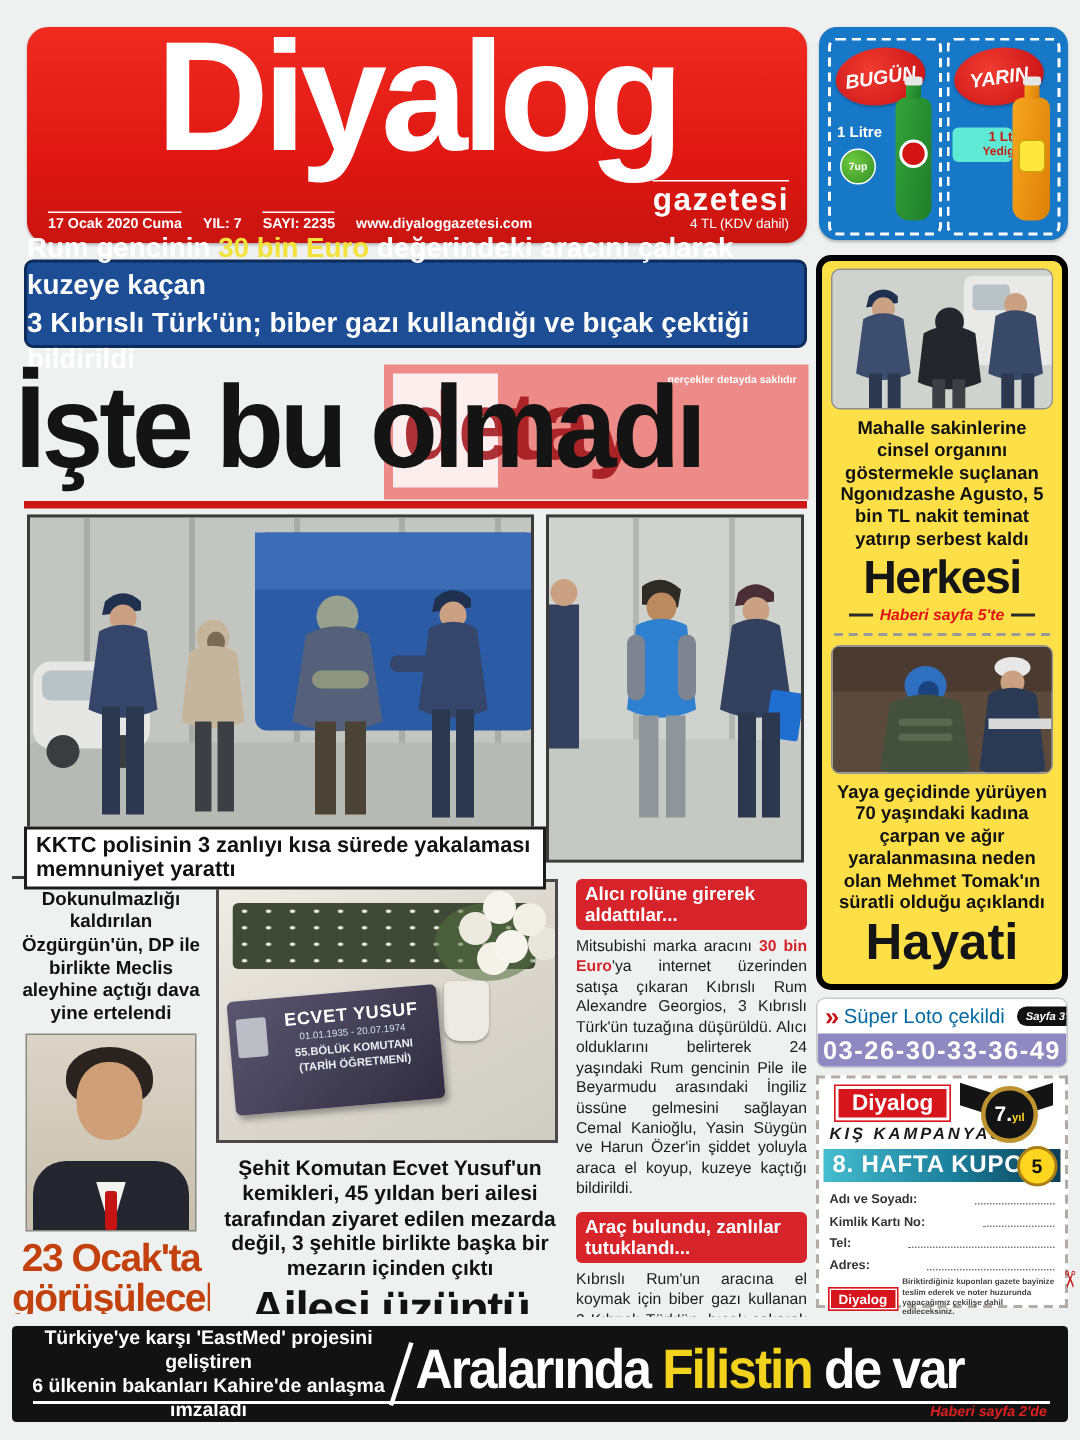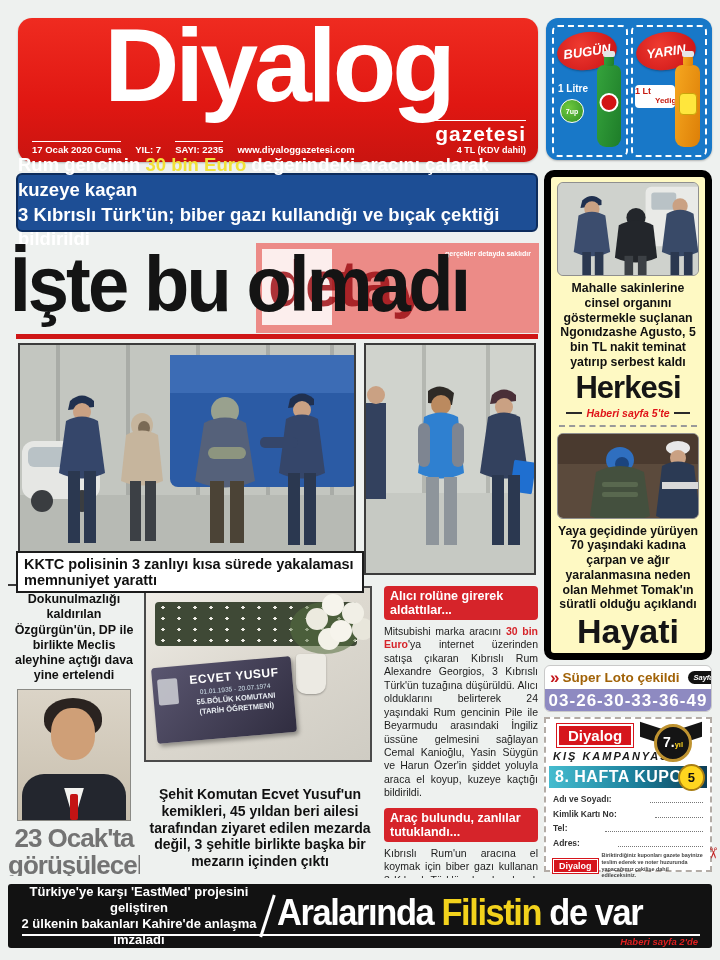--- a/index.html
+++ b/index.html
@@ -11,36 +11,36 @@
     background:linear-gradient(180deg,#ef2b20 0%,#e01712 60%,#c91410 100%);
     border-radius:14px;box-shadow:0 1px 2px rgba(0,0,0,.25);}
   .masthead .title{position:absolute;left:10px;top:-12px;width:500px;text-align:center;
     font-size:104px;font-weight:900;color:#fff;letter-spacing:-4px;}
   .mast-meta{position:absolute;left:14px;right:12px;bottom:7px;display:flex;align-items:flex-end;
     color:#fff;font-size:9.5px;font-weight:700;}
   .mast-meta .seg{border-top:1.5px solid #fff;padding-top:2px;margin-right:14px;white-space:nowrap;}
   .mast-meta .seg.noline{border-top:none;}
   .mast-right{margin-left:auto;text-align:right;}
   .gazetesi{font-size:21px;font-weight:900;letter-spacing:1px;border-top:1.5px solid #fff;line-height:1;padding-top:1px;}
-  .price{font-size:9px;font-weight:700;}
+  .price{font-size:9px;font-weight:400;}
 
   
   .promo{position:absolute;left:546px;top:18px;width:166px;height:142px;background:#1878c8;
     border-radius:12px;box-shadow:0 1px 2px rgba(0,0,0,.25);}
   .promo .panel{position:absolute;top:7px;width:72px;height:128px;border:2px dashed #fff;border-radius:6px;}
   .panel.today{left:6px;} .panel.tomorrow{left:85px;}
   .oval-badge{position:absolute;left:3px;top:5px;width:60px;height:38px;background:radial-gradient(circle at 40% 35%,#ef3b30,#c70f13);
     border-radius:50%;transform:rotate(-8deg);display:flex;align-items:center;justify-content:center;
     color:#fff;font-weight:900;font-style:italic;font-size:13px;box-shadow:0 1px 2px rgba(0,0,0,.3);}
   .size-label{position:absolute;left:4px;top:56px;color:#fff;font-weight:800;font-size:10px;}
   .brand-roundel{position:absolute;left:6px;top:72px;width:22px;height:22px;border-radius:50%;
     background:radial-gradient(circle at 35% 35%,#6fc93e,#2f8f25);border:1.5px solid #fff;
     display:flex;align-items:center;justify-content:center;color:#fff;font-size:7px;font-weight:900;}
-  .yellow-tag{position:absolute;left:2px;top:58px;width:40px;background:#ffffff;border-radius:4px;
-    text-align:left;padding:2px 0;color:#c61d12;font-weight:900;line-height:1.1;}
+  .yellow-tag{position:absolute;left:2px;top:58px;width:40px;background:#5eead4;border-radius:4px;
+    text-align:right;padding:2px 0;color:#c61d12;font-weight:900;line-height:1.1;}
   .yellow-tag .s1{font-size:9px;} .yellow-tag .s2{font-size:8px;padding-left:20px;}
   .bottle{position:absolute;bottom:8px;border-radius:7px 7px 9px 9px;}
   .bottle:before{content:"";position:absolute;left:50%;top:-9px;width:10px;height:10px;margin-left:-5px;background:inherit;border-radius:2px;}
   .bottle:after{content:"";position:absolute;left:50%;top:-14px;width:12px;height:6px;margin-left:-6px;background:#e6e6e6;border-radius:2px;}
   .bottle .blabel{position:absolute;left:50%;top:34%;transform:translateX(-50%);border-radius:50%;}
   .bottle.green{right:5px;width:24px;height:82px;background:linear-gradient(100deg,#35a33c,#1e7d29);}
   .bottle.green .blabel{width:15px;height:15px;background:#d21414;border:2px solid #fff;}
   .bottle.orange{right:5px;width:25px;height:82px;background:linear-gradient(100deg,#f6a71f,#dd7f07);}
   .bottle.orange .blabel{width:16px;height:20px;border-radius:4px;background:#ffe63c;border:1px solid #caa40a;}
 
@@ -72,21 +72,21 @@
   .col-left{position:absolute;left:8px;top:584px;width:132px;height:292px;overflow:hidden;}
   .col-left .intro{border-top:2px solid #3a3a3a;padding-top:6px;font-size:12.5px;font-weight:800;
     text-align:center;line-height:1.22;color:#111;}
   .portrait{position:relative;width:112px;height:130px;margin:5px auto 4px;background:linear-gradient(#dbd4c7,#c8bfae);
     border:1px solid #8a8a85;overflow:hidden;}
   .portrait .hair{position:absolute;left:26px;top:8px;width:58px;height:40px;background:#2a2320;border-radius:50% 50% 42% 42%;}
   .portrait .face{position:absolute;left:33px;top:18px;width:44px;height:52px;background:#cf9f77;border-radius:46%;}
   .portrait .suit{position:absolute;left:4px;bottom:-4px;width:104px;height:50px;background:#23262e;border-radius:22px 22px 0 0;}
   .portrait .shirt{position:absolute;left:46px;bottom:-2px;width:20px;height:34px;background:#f3f3f0;clip-path:polygon(50% 100%,0 0,100% 0);}
   .portrait .tie{position:absolute;left:52px;bottom:0;width:8px;height:26px;background:#c41414;border-radius:2px;}
-  .col-left .hline{font-size:26px;font-weight:900;text-align:center;line-height:1.05;color:#737373;letter-spacing:-1px;}
+  .col-left .hline{font-size:26px;font-weight:900;text-align:center;line-height:1.05;color:#c2410c;letter-spacing:-1px;}
   .pageref{display:flex;align-items:center;justify-content:center;gap:4px;color:#e01318;
     font-size:10.5px;font-weight:800;font-style:italic;margin-top:4px;}
   .pageref .ln{flex:0 0 16px;height:2px;background:#2a2a2a;}
 
   
   .col-mid{position:absolute;left:144px;top:586px;width:232px;height:290px;overflow:hidden;}
   .grave{position:relative;width:228px;height:176px;border:2px solid #4a4a4a;box-sizing:border-box;
     background:linear-gradient(150deg,#f0ede7 0%,#ddd9d0 45%,#cfccc3 100%);overflow:hidden;}
   .soil{position:absolute;left:4%;top:8%;width:90%;height:26%;background:#3f4936;border-radius:4px;
     background-image:radial-gradient(#f3f2ea 1.5px,transparent 2px);background-size:16px 11px;}
@@ -94,47 +94,47 @@
     box-shadow:20px 8px 0 #f1efe6,-16px 14px 0 #eceadf,8px 26px 0 #f6f4ec,30px 24px 0 #e8e6db,-4px 34px 0 #f3f1e8;}
   .leaves{position:absolute;right:10px;top:14px;width:70px;height:52px;background:#55703f;border-radius:50%;opacity:.55;}
   .vase{position:absolute;right:44px;top:66px;width:30px;height:40px;background:#eceae3;border-radius:4px 4px 10px 10px;box-shadow:0 1px 2px rgba(0,0,0,.3);}
   .plaque{position:absolute;left:8px;top:74px;width:140px;height:76px;transform:rotate(-5deg);
     background:linear-gradient(135deg,#5a5670,#302d40);border-radius:4px;box-shadow:2px 3px 4px rgba(0,0,0,.35);
     color:#fff;text-align:center;padding:8px 4px 4px 28px;box-sizing:border-box;}
   .plaque .pphoto{position:absolute;left:5px;top:12px;width:20px;height:26px;background:#cfd0d6;border-radius:2px;opacity:.85;}
   .plaque .nm{font-size:12px;font-weight:800;letter-spacing:.5px;}
   .plaque .dt{font-size:6.5px;color:#cfe0ea;margin:2px 0;}
   .plaque .l3,.plaque .l4{font-size:7.5px;font-weight:700;color:#e8edf2;line-height:1.3;}
-  .col-mid .intro{font-size:14px;font-weight:800;text-align:center;line-height:1.2;color:#111;margin-top:24px;}
+  .col-mid .intro{font-size:14px;font-weight:800;text-align:center;line-height:1.2;color:#111;margin-top:8px;}
   .col-mid .hline{font-size:32px;font-weight:900;text-align:center;letter-spacing:-1px;color:#121212;margin-top:2px;line-height:1;}
 
   
   .col-detail{position:absolute;left:384px;top:586px;width:154px;height:292px;overflow:hidden;}
   .dheader{background:#d6242a;color:#fff;font-weight:800;font-size:12.5px;padding:3px 6px;border-radius:4px;}
   .dbody{font-size:10.5px;line-height:1.28;color:#1c1c1c;text-align:justify;margin:5px 0 8px;}
   .dbody .hl{color:#d6242a;font-weight:800;}
 
   
-  .rail-card{position:absolute;left:544px;top:170px;width:168px;height:490px;background:#fef9c3;
-    border:7px solid #000000;border-radius:10px;box-sizing:border-box;padding:5px 6px;overflow:hidden;}
+  .rail-card{position:absolute;left:544px;top:170px;width:168px;height:490px;background:#fde047;
+    border:4px solid #000000;border-radius:10px;box-sizing:border-box;padding:5px 6px;overflow:hidden;}
   .rail-photo{border:1px solid #8f8f8f;border-radius:6px;overflow:hidden;background:#cfd2cd;}
   .rail-photo.ph1{height:92px;}
   .rail-photo.ph2{height:84px;}
   .rail-intro{font-size:12.3px;font-weight:800;text-align:center;line-height:1.2;color:#111;margin:5px 0 2px;}
   .rail-h1{font-size:31px;font-weight:900;text-align:center;line-height:1;color:#151515;letter-spacing:-1px;}
   .rail-h1.red{color:#e01318;}
   .rail-h2a{font-size:34px;font-weight:900;text-align:center;line-height:1;color:#151515;}
   .rail-divider{border-top:2px dashed #9a9a9a;margin:6px 2px;}
 
   
   .loto{position:absolute;left:544px;top:665px;width:168px;height:47px;background:#fff;border:1px solid #c9c9c9;
     border-radius:6px;overflow:hidden;box-sizing:border-box;}
   .loto .row1{display:flex;align-items:center;height:23px;padding:0 5px;gap:3px;}
   .loto .chev{color:#c4161c;font-weight:900;font-size:17px;line-height:1;}
-  .loto .lbl{font-size:13.5px;font-weight:700;color:#a16207;white-space:nowrap;}
+  .loto .lbl{font-size:13.5px;font-weight:400;color:#0369a1;white-space:nowrap;}
   .loto .pill-line{flex:1;height:3px;background:#111;margin-left:2px;}
   .loto .pill{background:#111;color:#fff;font-size:7.5px;font-weight:800;font-style:italic;
     border-radius:9px;padding:2px 6px;white-space:nowrap;}
   .loto .row2{height:24px;background:#8e8ac1;color:#fff;font-size:17px;font-weight:800;
     display:flex;align-items:center;justify-content:center;letter-spacing:1px;}
 
   
   .coupon{position:absolute;left:544px;top:717px;width:168px;height:155px;background:#fff;
     border:2px dashed #b3aca6;box-sizing:border-box;padding:5px 7px;overflow:visible;}
   .coupon .brandbox{display:inline-block;background:#d6151c;color:#fff;font-weight:900;font-size:15px;
@@ -426,21 +426,21 @@
     <div class="bottomrow">
       <span class="brand-sm">Diyalog</span>
       <span class="fineprint">Biriktirdiğiniz kuponları gazete bayinize teslim ederek ve noter huzurunda yapacağımız çekilişe dahil edileceksiniz.</span>
     </div>
     <span class="scissors">✂</span>
   </div>
 
   <div class="bottom-bar">
     <div class="bb-kicker">
       <div>Türkiye'ye karşı 'EastMed' projesini geliştiren</div>
-      <div>2 ülkenin bakanları Kahire'de anlaşma imzaladı</div>
+      <div>6 ülkenin bakanları Kahire'de anlaşma imzaladı</div>
     </div>
     <div class="bb-slash"></div>
     <div class="bb-head"><span>Aralarında </span><span class="hl">Filistin</span><span> de var</span></div>
     <div class="bb-underline"></div>
     <div class="bb-ref">Haberi sayfa 2'de</div>
   </div>
 
 </div>
 
 </body></html>

